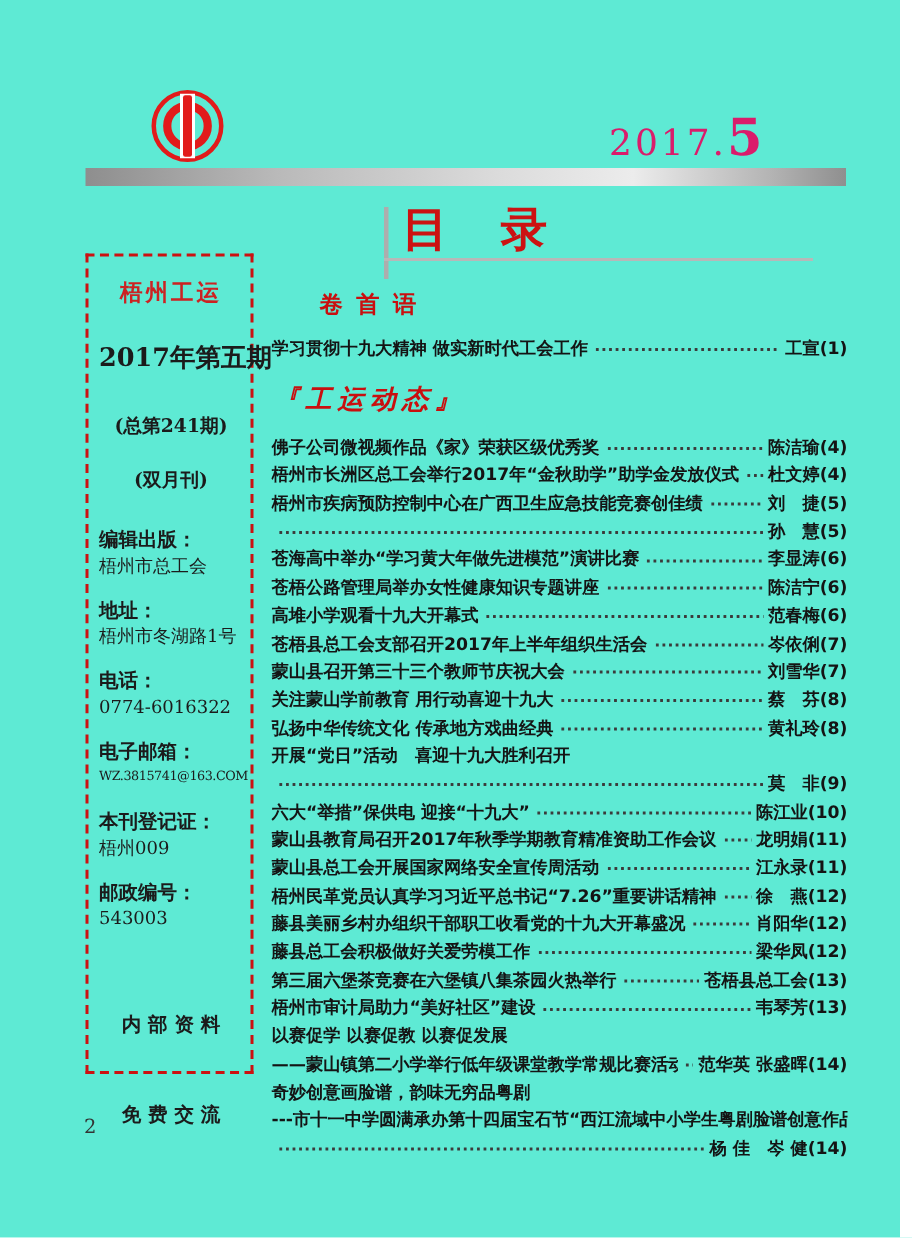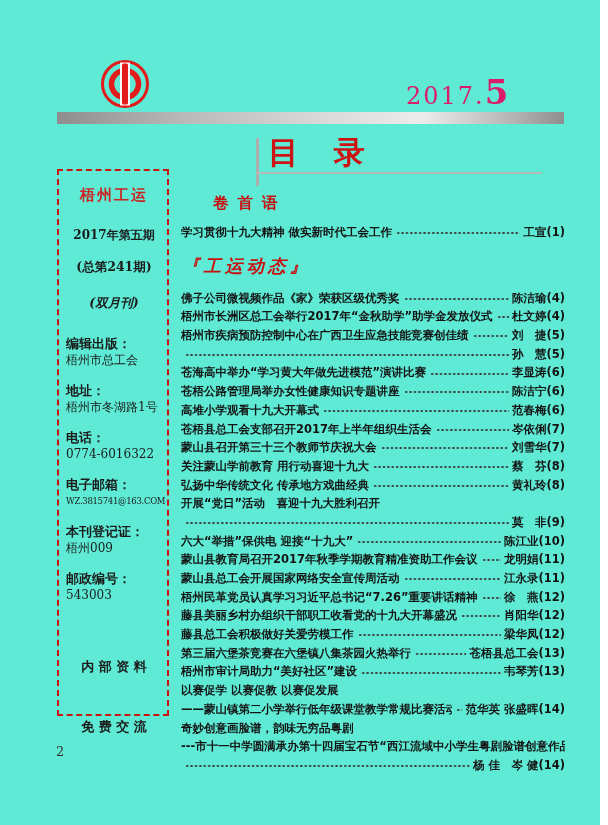--- a/index.html
+++ b/index.html
@@ -16,23 +16,23 @@
     background:linear-gradient(90deg,#8e8e8e 0%,#b9b9b9 25%,#dcdcdc 55%,#ececec 72%,#b4b4b4 90%,#8f8f8f 100%);}
   
   .toc-vline{position:absolute; left:256px; top:138px; width:3px; height:48px; background:#adadad;}
   .toc-hline{position:absolute; left:256px; top:172px; width:286px; height:2px; background:#b8b8b8;}
   .toc-title{position:absolute; left:268px; top:132px; color:#cc1212; font-weight:bold;
     font-family:"DejaVu Serif",serif; font-size:31px; letter-spacing:12px; white-space:pre;}
   
   .sidebar{position:absolute; left:57px; top:169px; width:112px; height:547px; box-sizing:border-box;
     border:2px dashed #cc1111; padding:13px 5px 0 7px; font-family:"DejaVu Serif",serif; color:#1b1b1b;}
   .journal{color:#cc2222; font-weight:bold; font-size:15px; letter-spacing:2px; text-align:center; margin:2px 0 22px 0;}
-  .issue-line{font-size:12px; font-weight:bold; text-align:center; margin-bottom:15px; white-space:pre;}
+  .issue-line{font-size:17px; font-weight:bold; text-align:center; margin-bottom:26px; white-space:pre;}
   .total-line{font-size:12.5px; font-weight:bold; text-align:center; margin-bottom:19px; white-space:pre;}
-  .freq-line{font-size:12.5px; font-weight:bold; text-align:center; margin-bottom:23px; white-space:pre;font-style:italic;}
+  .freq-line{font-size:12.5px; font-weight:bold; text-align:center; margin-bottom:23px; white-space:pre;}
   .field{margin-bottom:13px;}
   .field .lbl{font-size:13px; font-weight:bold; line-height:17px; white-space:pre;}
   .field .val{font-size:12px; line-height:17px; white-space:pre;}
   .field .val.small{font-size:8.5px; letter-spacing:-0.3px;}
   .note{margin-top:5px; text-align:center; font-size:13px; font-weight:bold; line-height:20px; white-space:pre;}
   
   .main{position:absolute; left:181px; top:193px; width:384px;}
   .sec-heading{color:#c90f0f; font-weight:bold; font-family:"DejaVu Serif",serif; white-space:pre;}
   .sec-heading.h0{font-size:15.5px; letter-spacing:9px; margin:0 0 9px 32px;}
   .sec-heading.h1{font-size:17.5px; letter-spacing:4px; font-style:italic; margin:12px 0 11px 1px;}

